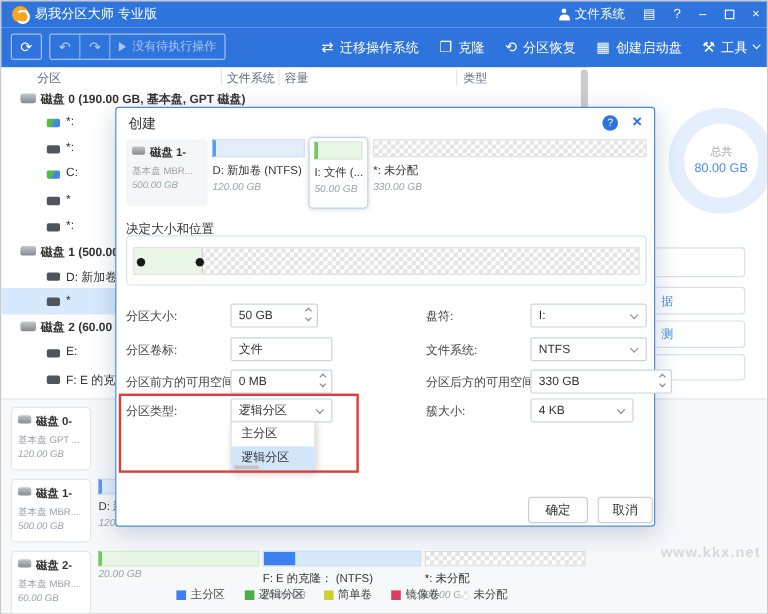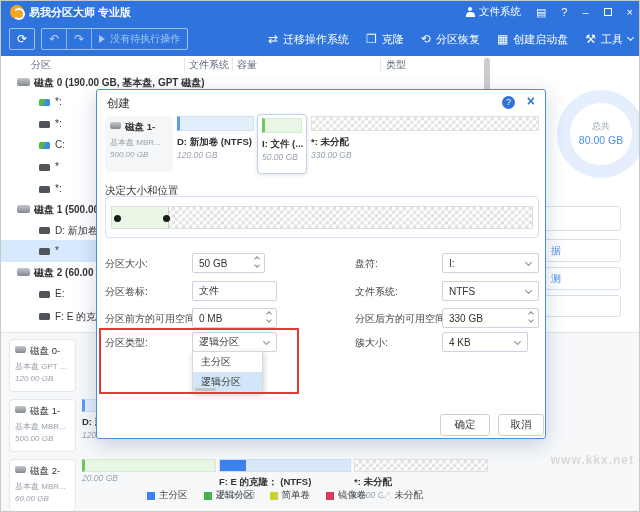--- a/index.html
+++ b/index.html
@@ -6,21 +6,21 @@
   body { background:#888; }
   #app { position:relative; width:640px; height:512px; background:#fff; overflow:hidden;
          font-family:"Liberation Sans", sans-serif; border:1px solid #c9c9c9; }
 
   
   .titlebar { position:absolute; left:0; top:0; width:640px; height:22px; background:#2e74dc; }
   .logo { position:absolute; left:9px; top:4px; width:14px; height:14px; border-radius:50%;
           background:#f5a623; }
   .logo::after { content:""; position:absolute; left:3px; top:3px; width:8px; height:8px;
           border-radius:50%; border:2px solid #fff; border-left-color:transparent; }
-  .wtitle { position:absolute; left:28px; top:0; line-height:22px; color:#fff; font-size:11px;font-weight:bold; }
+  .wtitle { position:absolute; left:28px; top:0; line-height:22px; color:#fff; font-size:11px; }
   .tb-right { position:absolute; right:8px; top:0; height:22px; display:flex; align-items:center; gap:15px; color:#fff; }
   .svc { display:flex; align-items:center; gap:4px; font-size:10.5px; color:#fff; cursor:pointer; }
   .person { position:relative; width:9px; height:10px; }
   .person::before { content:""; position:absolute; left:2.5px; top:0; width:4px; height:4px; border-radius:50%; background:#fff; }
   .person::after { content:""; position:absolute; left:0; top:4.5px; width:9px; height:5px; border-radius:4px 4px 0 0; background:#fff; }
   .tbi { font-size:11px; color:#fff; line-height:22px; cursor:pointer; }
   .maxbox { width:8px; height:8px; border:1px solid #fff; display:inline-block; }
 
   
   .toolbar { position:absolute; left:0; top:22px; width:640px; height:33px; background:#2e74dc; }
@@ -52,36 +52,36 @@
   .trow.lvl1 .tlabel { left:54px; }
   .dicon { position:absolute; left:16px; top:7px; width:13px; height:8px; border-radius:2px;
            background:linear-gradient(#c3c8cf,#84898f); }
   .picon { position:absolute; left:38px; top:8px; width:11px; height:7px; border-radius:1.5px; background:#50555c; }
   .picon.colored { background:linear-gradient(115deg,#53b948 46%,#3f87e8 52%); }
 
   
   .bottom { position:absolute; left:0; top:331px; width:640px; height:181px; background:#f6f8fa; border-top:1px solid #e2e6eb; }
   .dcard { position:absolute; left:8px; width:67px; height:53px; background:#fff; border:1px solid #e4e7ec; border-radius:4px;
            padding:5px 4px 0 5px; overflow:hidden; cursor:pointer; }
-  .dcard .nm { font-size:9.5px; font-weight:normal; color:#333; white-space:nowrap; padding-left:15px; position:relative; }
+  .dcard .nm { font-size:9.5px; font-weight:bold; color:#333; white-space:nowrap; padding-left:15px; position:relative; }
   .dcard .nm .dicon { left:0; top:1px; width:11px; height:7px; }
   .dcard .mt { font-size:8px; color:#9aa2ad; margin-top:3px; white-space:nowrap; }
   .dcard .sz { font-size:8px; color:#9aa2ad; font-style:italic; margin-top:2px; white-space:nowrap; }
   .bararea { position:absolute; left:81px; width:406px; }
   .bseg { position:absolute; top:0; }
   .pbar { height:13px; border:1px solid #e0e0e0; background:#fff; position:relative; }
   .pbar.blue { background:#d9e9fc; border-color:#cfe0f5; }
   .pbar.blue::before { content:""; position:absolute; left:0; top:0; bottom:0; width:26px; background:#3b82f0; }
   .pbar.bluel { background:#e3eefb; border-color:#cfe0f5; border-left:3px solid #5b9bf0; }
   .pbar.green { background:#e9f6e5; border-color:#d4ecd0; border-left:3px solid #6fc75f; }
   .checker { background-color:#fff;
     background-image:linear-gradient(45deg,#e2e2e2 25%,transparent 25%,transparent 75%,#e2e2e2 75%),
                      linear-gradient(45deg,#e2e2e2 25%,transparent 25%,transparent 75%,#e2e2e2 75%);
     background-size:7px 7px; background-position:0 0,3.5px 3.5px; }
-  .blab { font-size:9.5px; font-weight:bold; color:#333; margin-top:4px; white-space:nowrap; }
+  .blab { font-size:9.5px; font-weight:normal; color:#333; margin-top:4px; white-space:nowrap; }
   .bsz  { font-size:8.5px; color:#9aa2ad; font-style:italic; margin-top:1px; }
   .legend { position:absolute; left:81px; top:156px; width:406px; display:flex; justify-content:center; gap:16px; align-items:center; }
   .litem { display:flex; align-items:center; gap:4px; font-size:9.5px; color:#444; white-space:nowrap; }
   .lsq { width:8px; height:8px; display:inline-block; }
 
   
   .rpanel { position:absolute; left:490px; top:55px; width:149px; height:276px; background:#fff; }
   .donut { position:absolute; left:66px; top:34px; width:88px; height:88px; border-radius:50%;
            border:13px solid #e4eefc; text-align:center; }
   .donut .t1 { margin-top:17px; font-size:9px; color:#98a1ad; }
@@ -421,21 +421,21 @@
     <div class="frow" style="left:0;top:218px;width:450px;height:20px">
       <span class="flabel" style="left:8px">分区前方的可用空间:</span>
       <div class="fctl" style="left:95px;width:85px">
         <span class="val">0 MB</span>
         <span class="spin">
             <i class="up"></i>
             <i class="dn"></i>
           </span>
       </div>
       <span class="flabel" style="left:258px">分区后方的可用空间:</span>
-      <div class="fctl" style="left:345px;width:97px">
+      <div class="fctl" style="left:345px;width:118px">
         <span class="val">330 GB</span>
         <span class="spin">
             <i class="up"></i>
             <i class="dn"></i>
           </span>
       </div>
     </div>
     <div class="frow" style="left:0;top:242px;width:450px;height:20px">
       <span class="flabel" style="left:8px">分区类型:</span>
       <div class="fctl" style="left:95px;width:85px">

